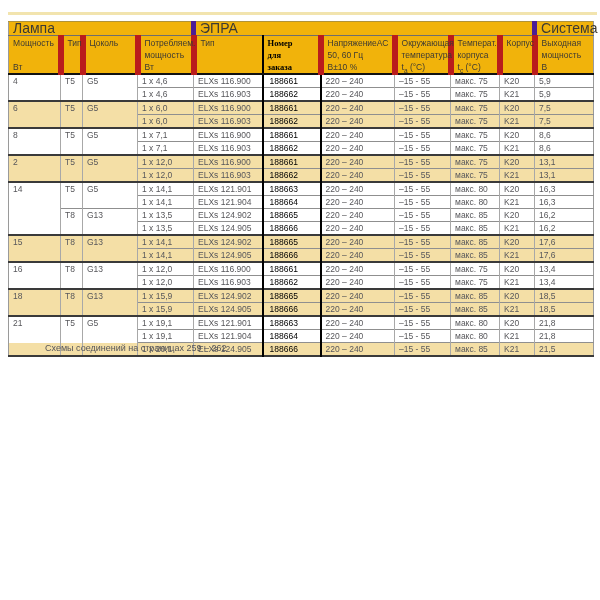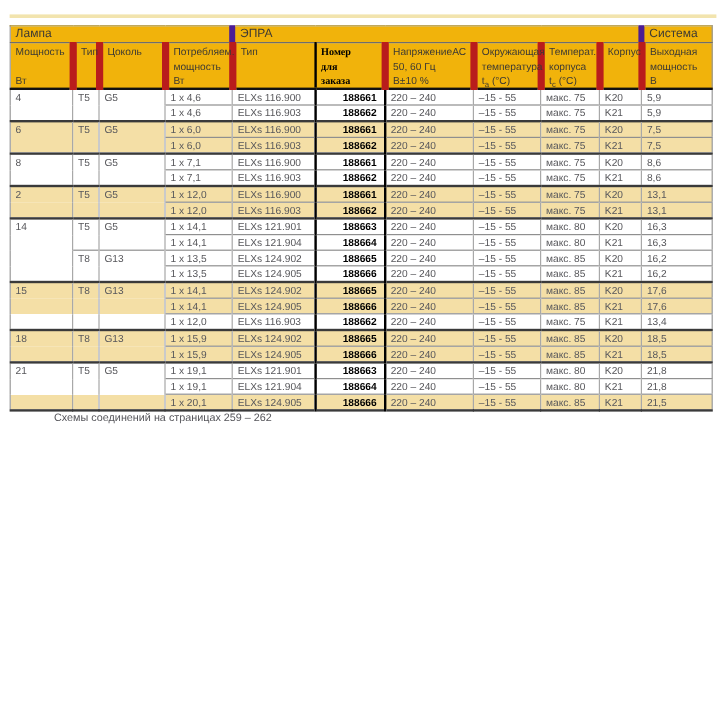--- a/index.html
+++ b/index.html
@@ -17,39 +17,39 @@
     border-top:1px solid #b09339;border-bottom:2px solid #3a3a3a;
   }
   col.col-power{width:52px}col.col-lamp_type{width:22px}col.col-base{width:55px}
   col.col-consumption{width:56px}col.col-ballast_type{width:69px}col.col-order{width:58px}
   col.col-voltage{width:74px}col.col-ambient{width:56px}col.col-case_temp{width:49px}
   col.col-housing{width:35px}col.col-output{width:59px}
   thead th{
     background:var(--header-yellow);color:var(--header-text);font-weight:normal;
     text-align:left;padding:0 0 0 4px;vertical-align:top;white-space:nowrap;
   }
-  tr.group-row th{height:13px;font-size:10px;line-height:13px;border-bottom:1px solid #6e6e6e;}
+  tr.group-row th{height:13px;font-size:14px;line-height:13px;border-bottom:1px solid #6e6e6e;}
   tr.group-row th.bl-dark{border-left:5px solid #4c1d95;}
   tr.cols-row th{border-left:6px solid #b91c1c;border-bottom:2px solid #111;padding-top:1px;}
   tr.cols-row th:first-child{border-left:none;}
   .hline{height:12px;line-height:12px;white-space:nowrap;}
   tr.cols-row th.col-order{font-weight:bold;color:var(--order-text);
     border-left:2px solid #000;border-right:2px solid #000;font-family:Liberation Serif, serif;}
   sub{font-size:6.5px;}
   tbody td{
     height:12px;line-height:11px;padding:0 0 0 4px;white-space:nowrap;overflow:hidden;
     border-left:1px solid #a8a8a8;border-top:1px solid #8f8f8f;vertical-align:middle;
   }
   tbody td:first-child{border-left:none;}
   tbody tr.white{background:#ffffff;}
   tbody tr.beige{background:var(--row-beige);}
   tbody tr.group-start td{border-top:2px solid #3a3a3a;}
   tbody td.cont{border-top:none !important;}
-  tbody td.col-order{font-weight:bold;color:var(--order-text);
-    border-left:2px solid #000;border-right:2px solid #000;padding-left:22px;}
+  tbody td.col-order{font-weight:normal;color:var(--order-text);
+    border-left:2px solid #000;border-right:2px solid #000;padding-left:6px;}
   .footer{position:absolute;left:33px;top:343px;font-size:9px;color:#55555A;white-space:nowrap;margin-left:12px;}
 </style>
 </head>
 <body>
 
 <div class="page">
   <div class="top-strip"></div>
 
   <table class="spec">
     <colgroup>
@@ -305,20 +305,33 @@
           <td class="col-base cont"></td>
           <td class="col-consumption">1 x 14,1</td>
           <td class="col-ballast_type">ELXs 124.905</td>
           <td class="col-order">188666</td>
           <td class="col-voltage">220 – 240</td>
           <td class="col-ambient">–15 - 55</td>
           <td class="col-case_temp">макс. 85</td>
           <td class="col-housing">K21</td>
           <td class="col-output">17,6</td>
         </tr>
+        <tr class="white group-start">
+          <td class="col-power">16</td>
+          <td class="col-lamp_type">T8</td>
+          <td class="col-base">G13</td>
+          <td class="col-consumption">1 x 12,0</td>
+          <td class="col-ballast_type">ELXs 116.900</td>
+          <td class="col-order">188661</td>
+          <td class="col-voltage">220 – 240</td>
+          <td class="col-ambient">–15 - 55</td>
+          <td class="col-case_temp">макс. 75</td>
+          <td class="col-housing">K20</td>
+          <td class="col-output">13,4</td>
+        </tr>
         <tr class="white">
           <td class="col-power cont"></td>
           <td class="col-lamp_type cont"></td>
           <td class="col-base cont"></td>
           <td class="col-consumption">1 x 12,0</td>
           <td class="col-ballast_type">ELXs 116.903</td>
           <td class="col-order">188662</td>
           <td class="col-voltage">220 – 240</td>
           <td class="col-ambient">–15 - 55</td>
           <td class="col-case_temp">макс. 75</td>

